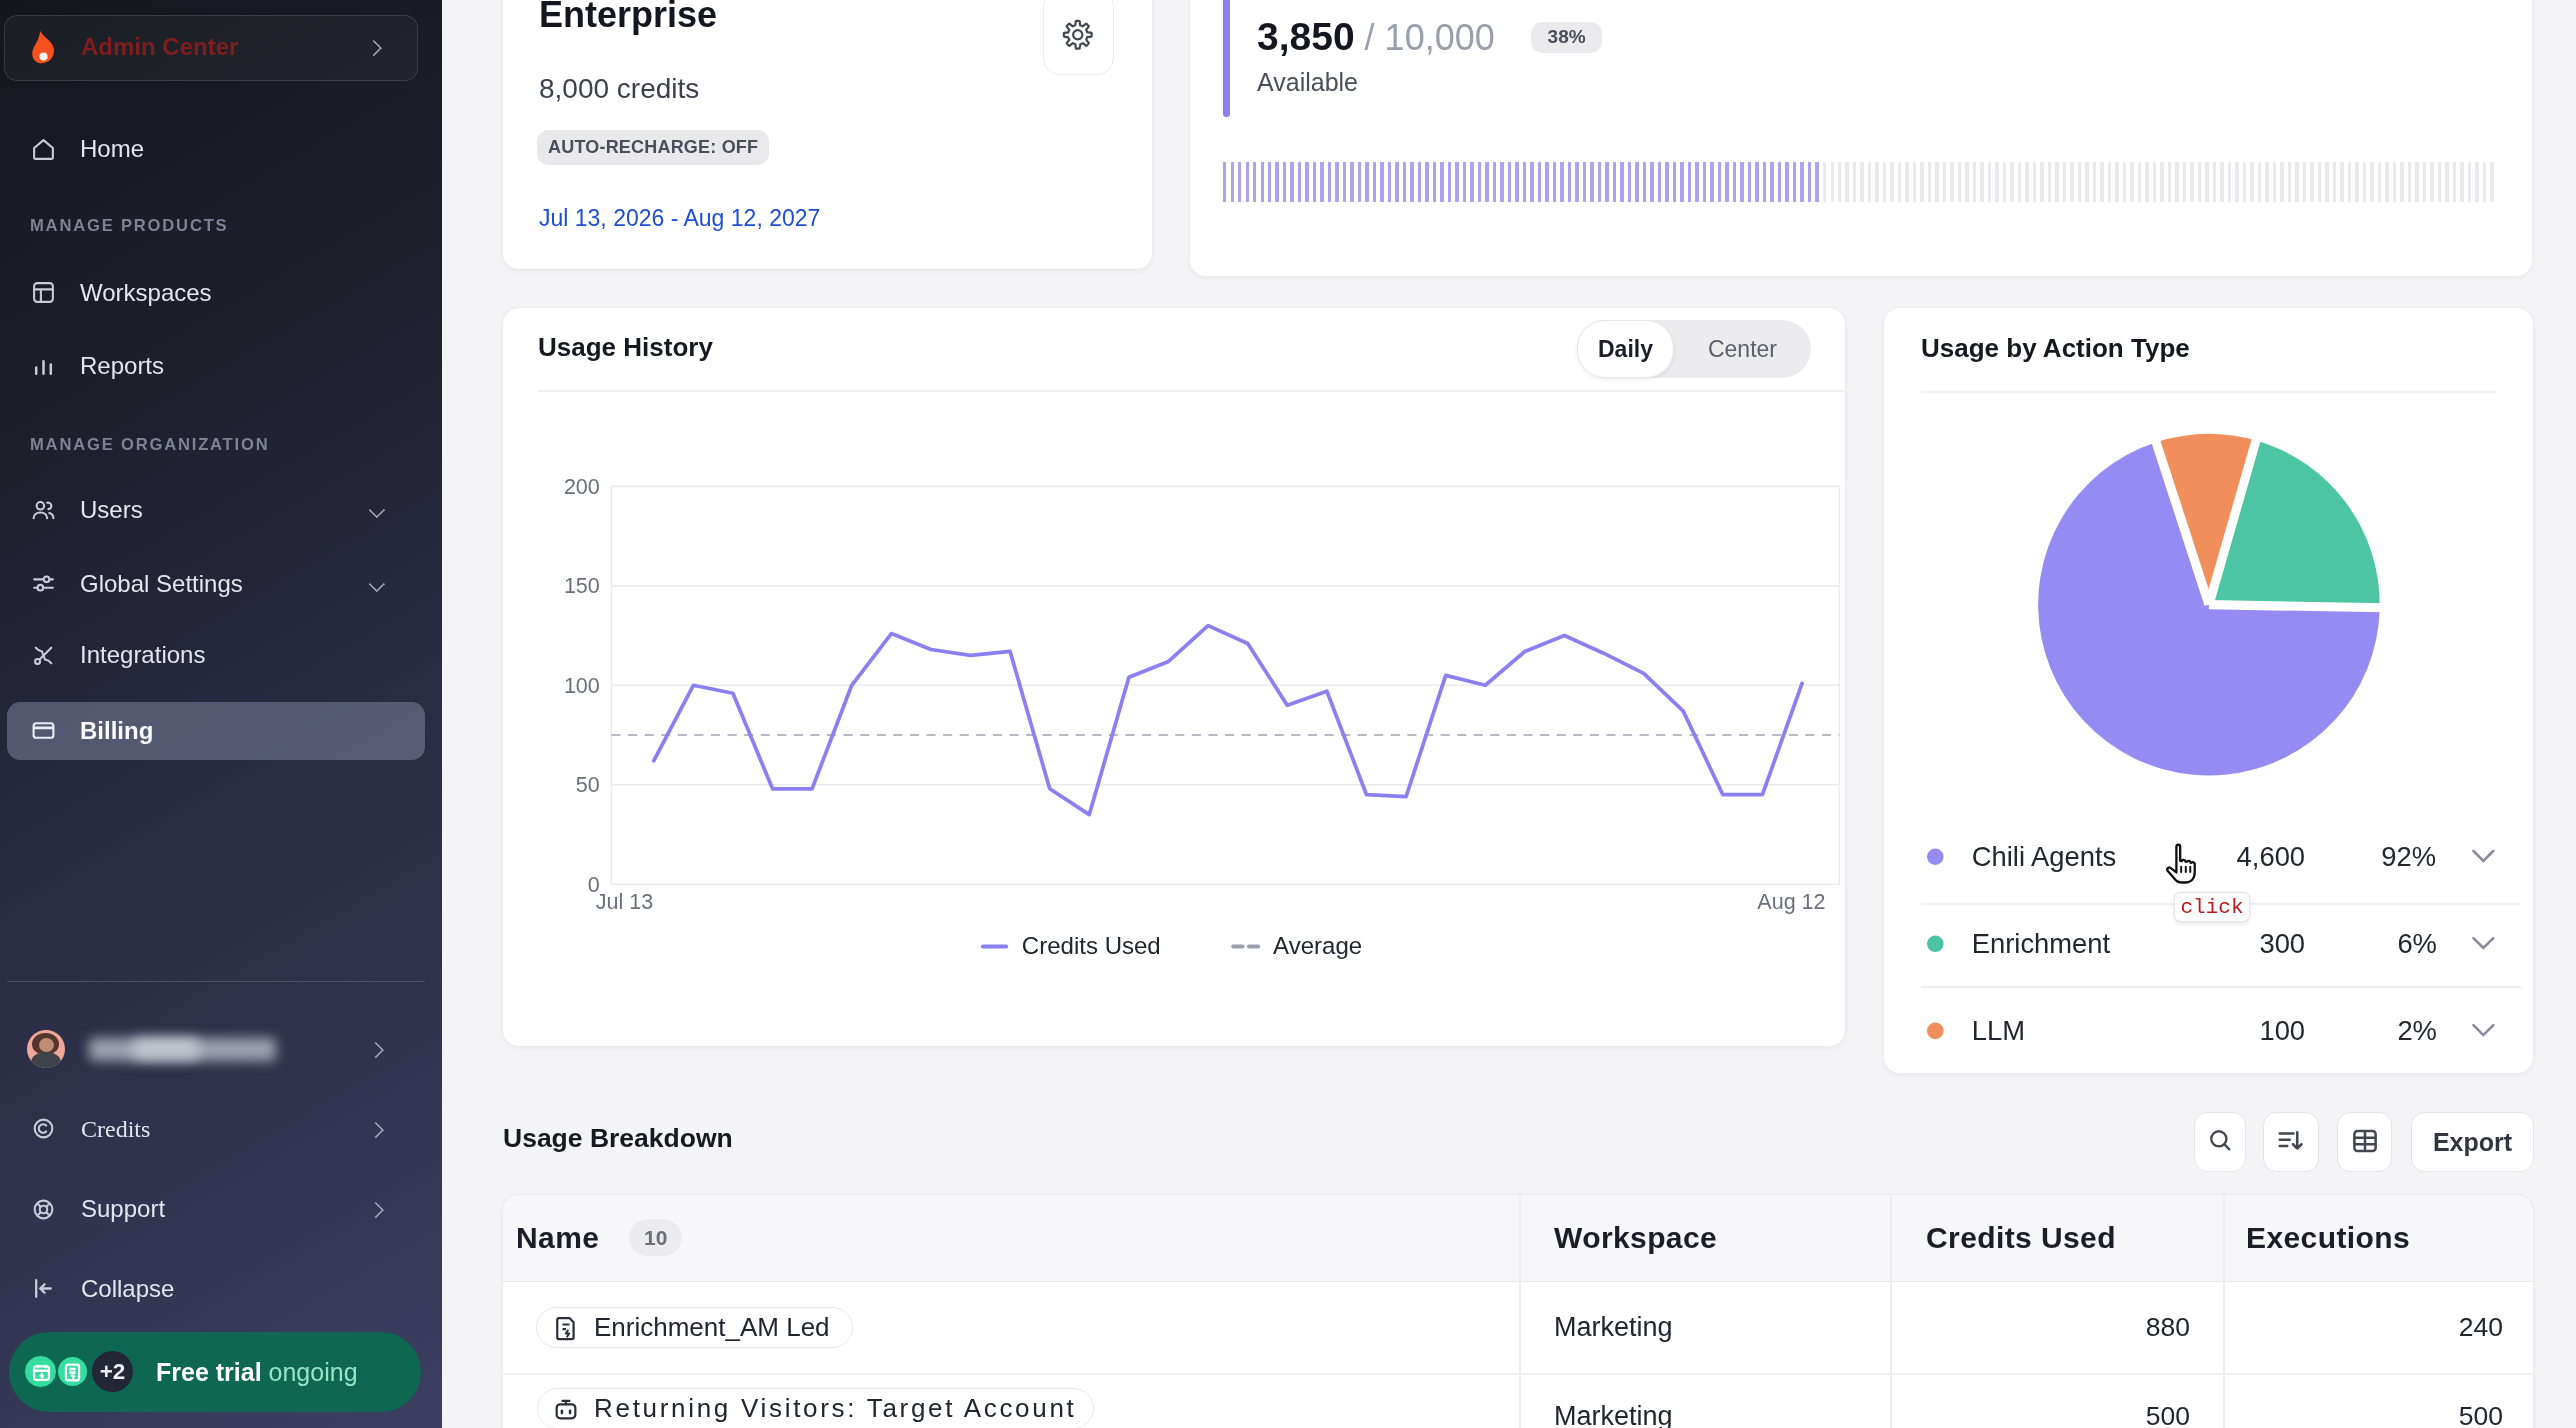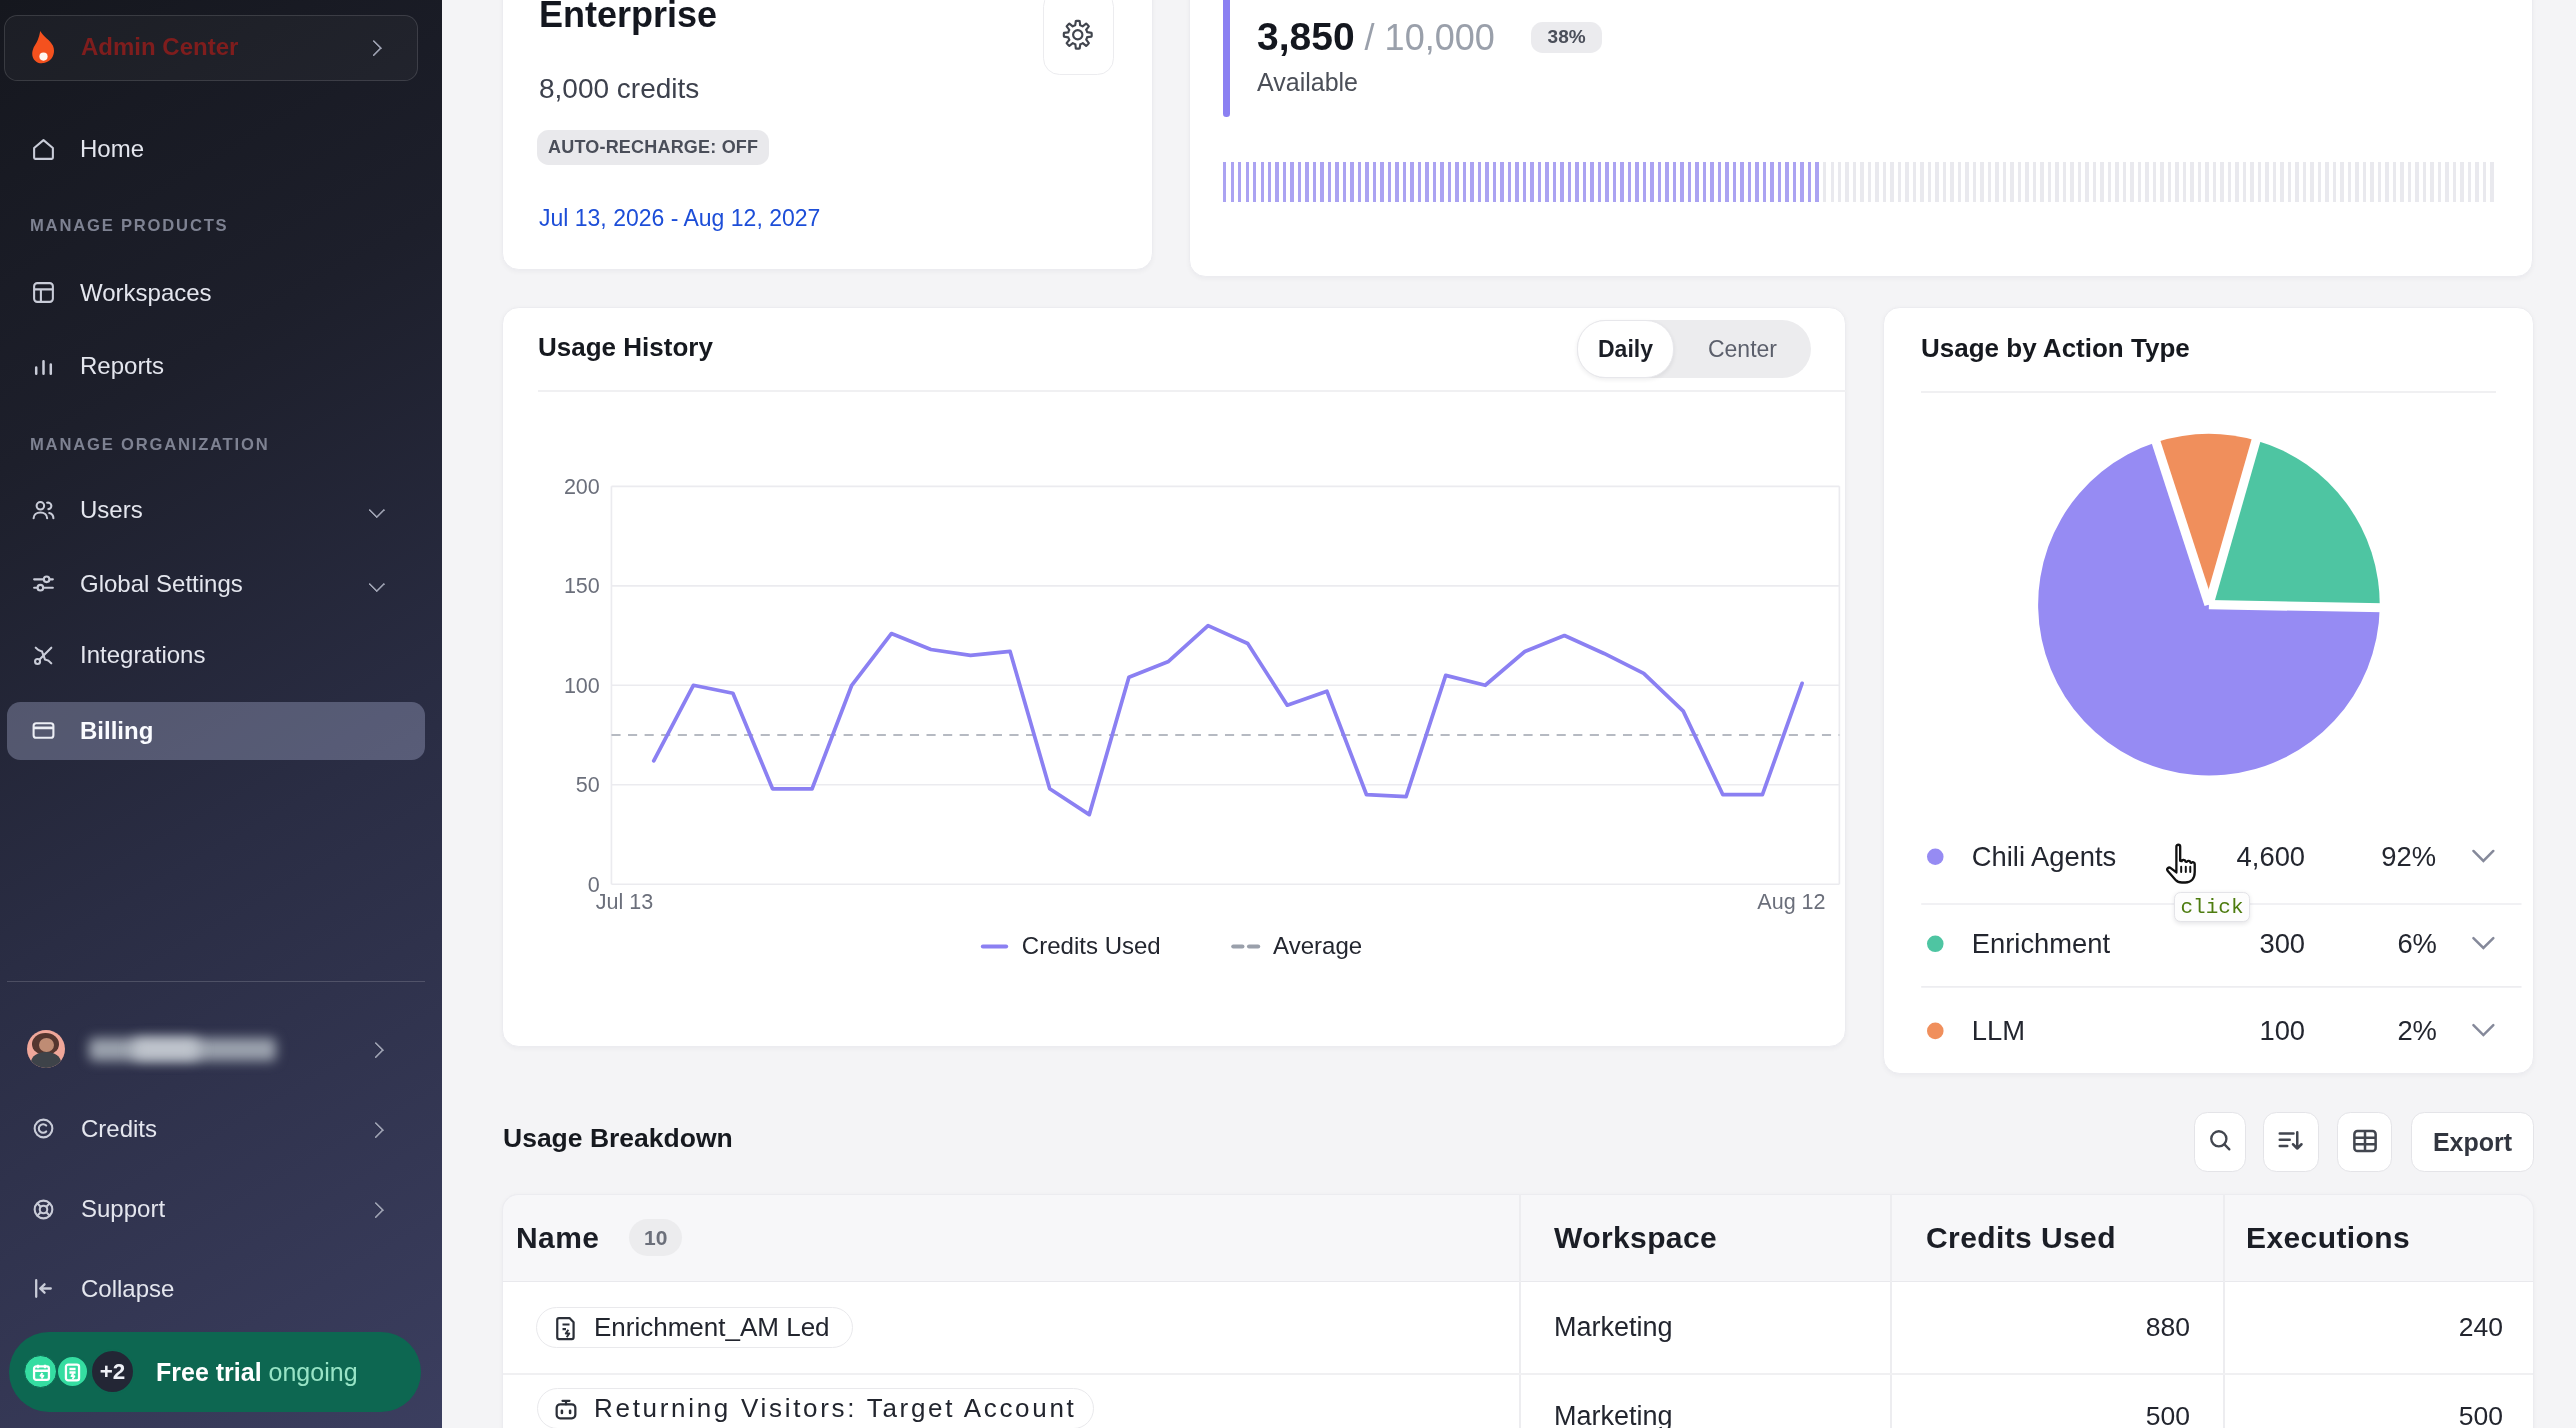--- a/index.html
+++ b/index.html
@@ -92,21 +92,21 @@
   <div class="abs" style="left:4.1px; top:21.6px; width:30px; height:21.6px; border-radius:50%; background:#3e4349;"></div>
 </div>
 <div class="abs" style="left:89px; top:1038px; width:187px; height:23px; border-radius:5px; background:#9aa1ad; filter:blur(5.8px);"></div>
 <div class="abs" style="left:133px; top:1039px; width:66px; height:20px; border-radius:5px; background:#c2c7cf; filter:blur(6.6px);"></div>
 <div class="chev-r" style="left:370px; top:1044px;"></div>
 
 <svg class="sicon" style="top:1116px;" viewBox="0 0 24 24" fill="none" stroke="#c9ccd8" stroke-width="2" stroke-linecap="round">
     <circle cx="12" cy="12" r="8.5"></circle>
     <path d="M14.6 9.2 a4.1 4.1 0 1 0 0 5.6"></path>
   </svg>
-<div class="abs vcen nav-text" style="left:81px; top:1104px; height:50px;">Credits</div>
+<div class="abs vcen nav-text" style="left:81px; top:1104px; height:50px;font-family:Liberation Serif, serif;">Credits</div>
 <div class="chev-r" style="left:370px; top:1124px;"></div>
 
 <svg class="sicon" style="top:1197px;" viewBox="0 0 24 24" fill="none" stroke="#c9ccd8" stroke-width="2">
     <circle cx="12" cy="12" r="8.5"></circle>
     <circle cx="12" cy="12" r="3.6"></circle>
     <path d="M6 6 l3.5 3.5 M18 6 l-3.5 3.5 M6 18 l3.5 -3.5 M18 18 l-3.5 -3.5"></path>
   </svg>
 <div class="abs vcen nav-text" style="left:81px; top:1184px; height:50px;">Support</div>
 <div class="chev-r" style="left:370px; top:1204px;"></div>
 
@@ -228,21 +228,21 @@
     <path d="M 712 866 l 12 12 l 12 -12"></path>
   </g>
   <line x1="46" y1="720" x2="770" y2="720" stroke="#ededf0" stroke-width="2"></line>
   <line x1="46" y1="820" x2="770" y2="820" stroke="#ededf0" stroke-width="2"></line>
 </svg>
 
 <svg class="abs" style="left:2163px; top:843px;" width="38" height="43" viewBox="0 0 23 26">
   <path d="M 8.1 2.1 C 8.1 0.7, 10.4 0.7, 10.4 2.1 L 10.4 10.8 L 11.3 11 C 11.5 9.9, 13.5 10, 13.6 11.2 L 14.4 11.4 C 14.8 10.5, 16.5 10.7, 16.6 11.8 L 17.3 12 C 17.8 11.3, 19.2 11.6, 19.2 12.7 L 19.2 17.6 C 19.2 21.6, 17 23.9, 13.5 23.9 L 11.4 23.9 C 9.7 23.9, 8.5 23.3, 7.5 22.2 L 2.9 16.9 C 1.9 15.7, 3.4 14.2, 4.7 15.2 L 8.1 17.8 Z" fill="#fff" stroke="#111" stroke-width="1.4" stroke-linejoin="round"></path>
   <path d="M 11 14.3 v 3.2 M 13.8 14.3 v 3.2 M 16.5 14.4 v 3.1" stroke="#111" stroke-width="1.2" fill="none" stroke-linecap="round"></path>
 </svg>
-<div class="abs vcen" style="left:2174px; top:892px; width:76px; height:30px; background:#fdfdfd; border:1.7px solid #e4e4e8; border-radius:6.6px; box-shadow:0 1.7px 4.1px rgba(20,22,40,0.10); justify-content:center; font-family:'Liberation Mono', monospace; font-size:21px; color:#4d7c0f;">click</div>
+<div class="abs vcen" style="left:2174px; top:892px; width:76px; height:30px; background:#fdfdfd; border:1.7px solid #e4e4e8; border-radius:6.6px; box-shadow:0 1.7px 4.1px rgba(20,22,40,0.10); justify-content:center; font-family:'Liberation Mono', monospace; font-size:21px; color:#b91c1c;">click</div>
 
 <div class="abs vcen" style="left:503px; top:1119px; height:38px; font-size:26.5px; font-weight:700; color:#16191f;">Usage Breakdown</div>
 <div class="abs" style="left:2194px; top:1112px; width:52px; height:60px; background:#fff; border:1.7px solid #e4e4e8; border-radius:13.3px;"></div>
 <svg class="abs" style="left:2206px; top:1126px;" width="28" height="28" viewBox="0 0 24 24" fill="none" stroke="#42464f" stroke-width="2">
     <circle cx="11" cy="11" r="6.5"></circle>
     <path d="M15.8 15.8 L20 20" stroke-linecap="round"></path>
   </svg>
 <div class="abs" style="left:2263px; top:1112px; width:56px; height:60px; background:#fff; border:1.7px solid #e4e4e8; border-radius:13.3px;"></div>
 <svg class="abs" style="left:2276px; top:1126px;" width="30" height="30" viewBox="0 0 24 24" fill="none" stroke="#42464f" stroke-width="2" stroke-linecap="round">
     <path d="M3 6 h11 M3 11 h8 M3 16 h6"></path>

